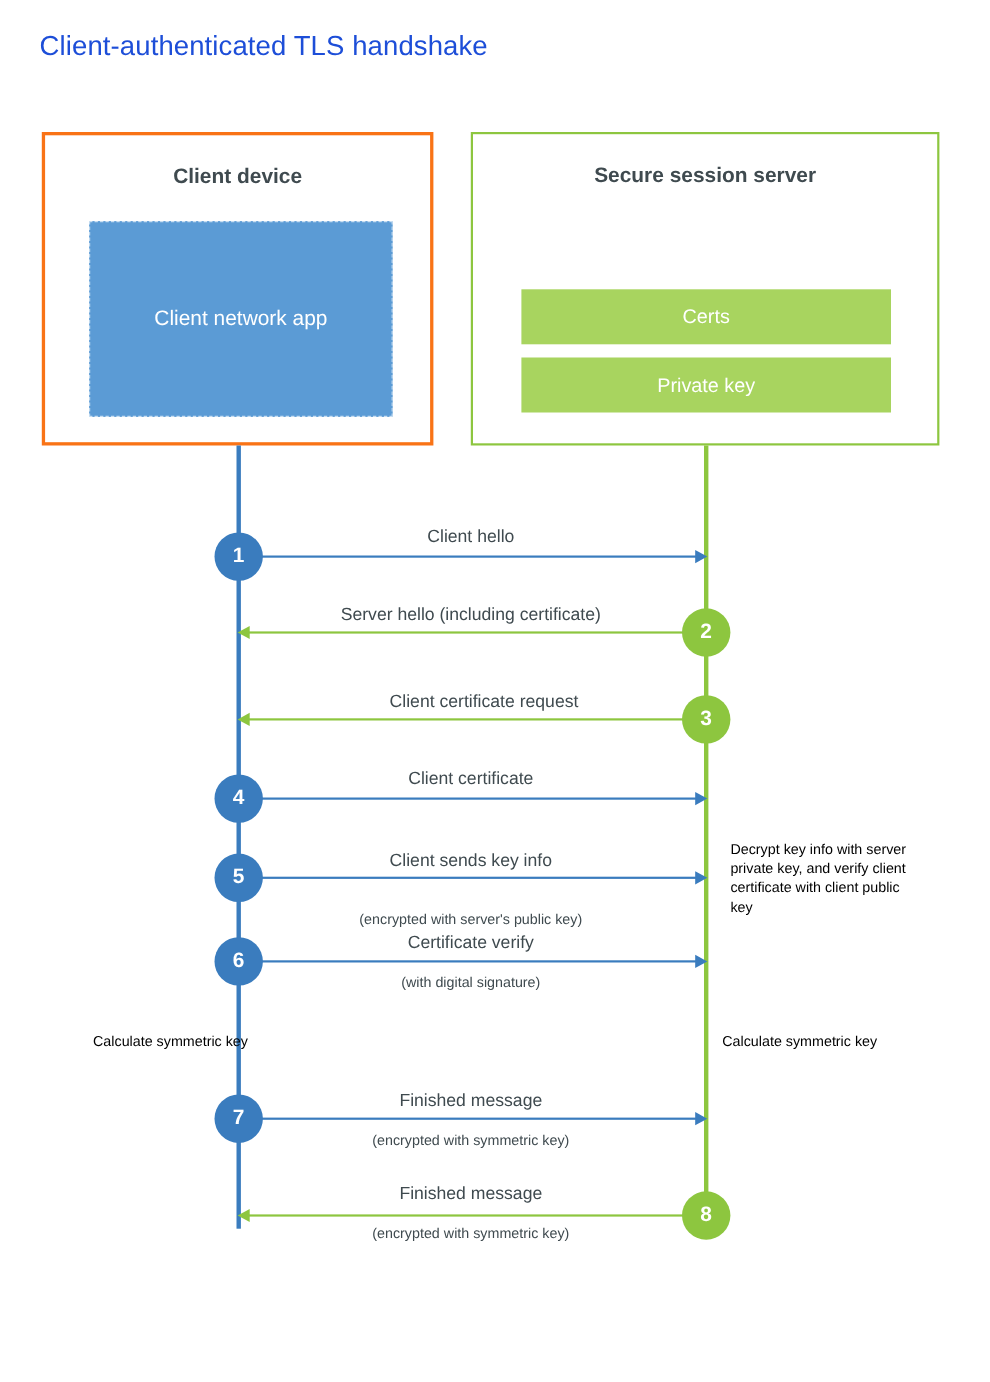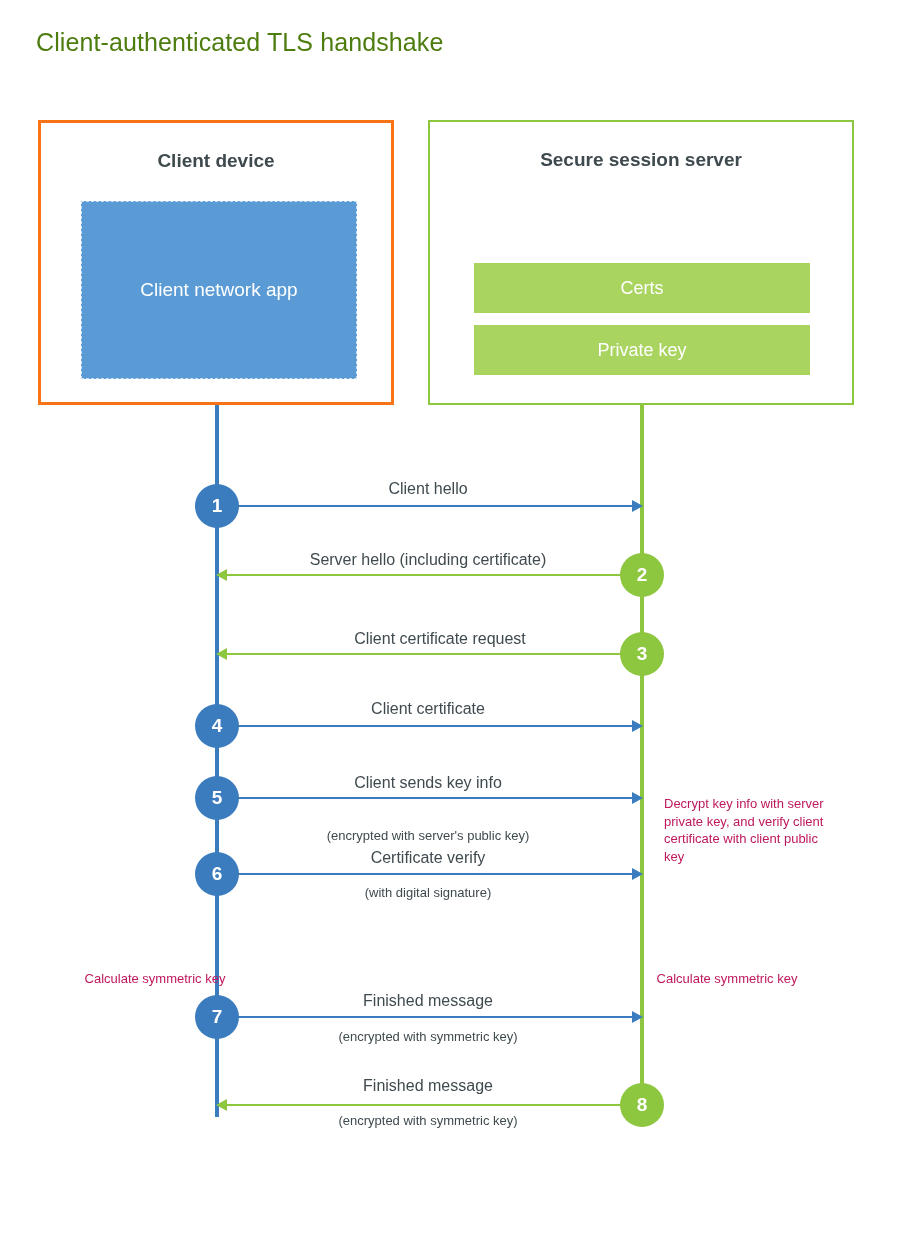--- a/index.html
+++ b/index.html
@@ -14,21 +14,21 @@
     color: #3f4a4f;
     position: relative;
     overflow: hidden;
   }
   #page-title {
     position: absolute;
     left: 36px;
     top: 28px;
     font-size: 25px;
     font-weight: 400;
-    color: #4d7c0f;
+    color: #1d4ed8;
     letter-spacing: 0.1px;
   }
 
   
   .entity-box {
     position: absolute;
     background: #ffffff;
     box-sizing: border-box;
   }
   #client-box {
@@ -153,23 +153,22 @@
   .msg-sub {
     position: absolute;
     text-align: center;
     font-size: 13px;
     color: #3f4a4f;
     white-space: nowrap;
   }
   .side-note {
     position: absolute;
     font-size: 13px;
-    color: #be185d;
+    color: #000000;
     line-height: 1.35;
-    margin-top: 32px;
   }
 </style>
 </head>
 <body>
 
 <div id="page-title">Client-authenticated TLS handshake</div>
 
 <div class="entity-box" id="client-box">
   <div class="entity-title">Client device</div>
   <div id="client-app">Client network app</div>

